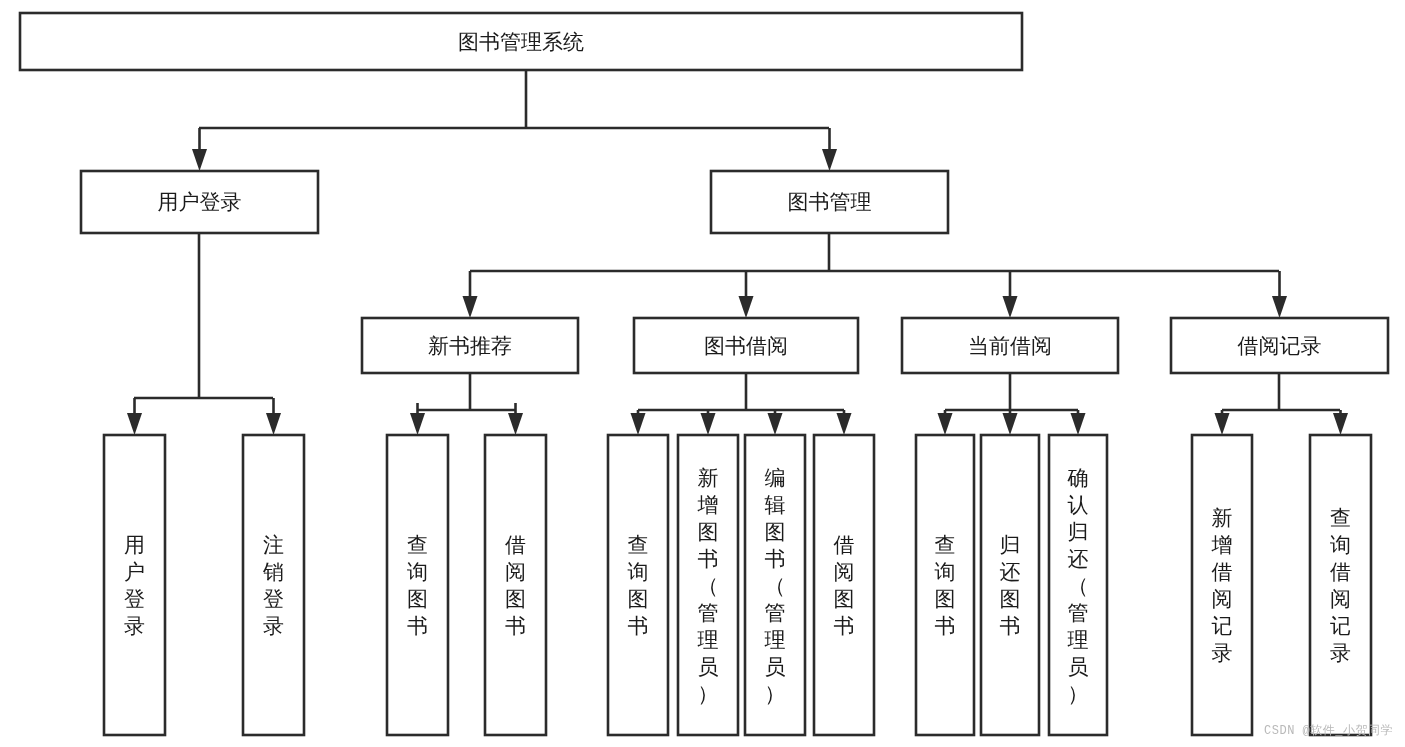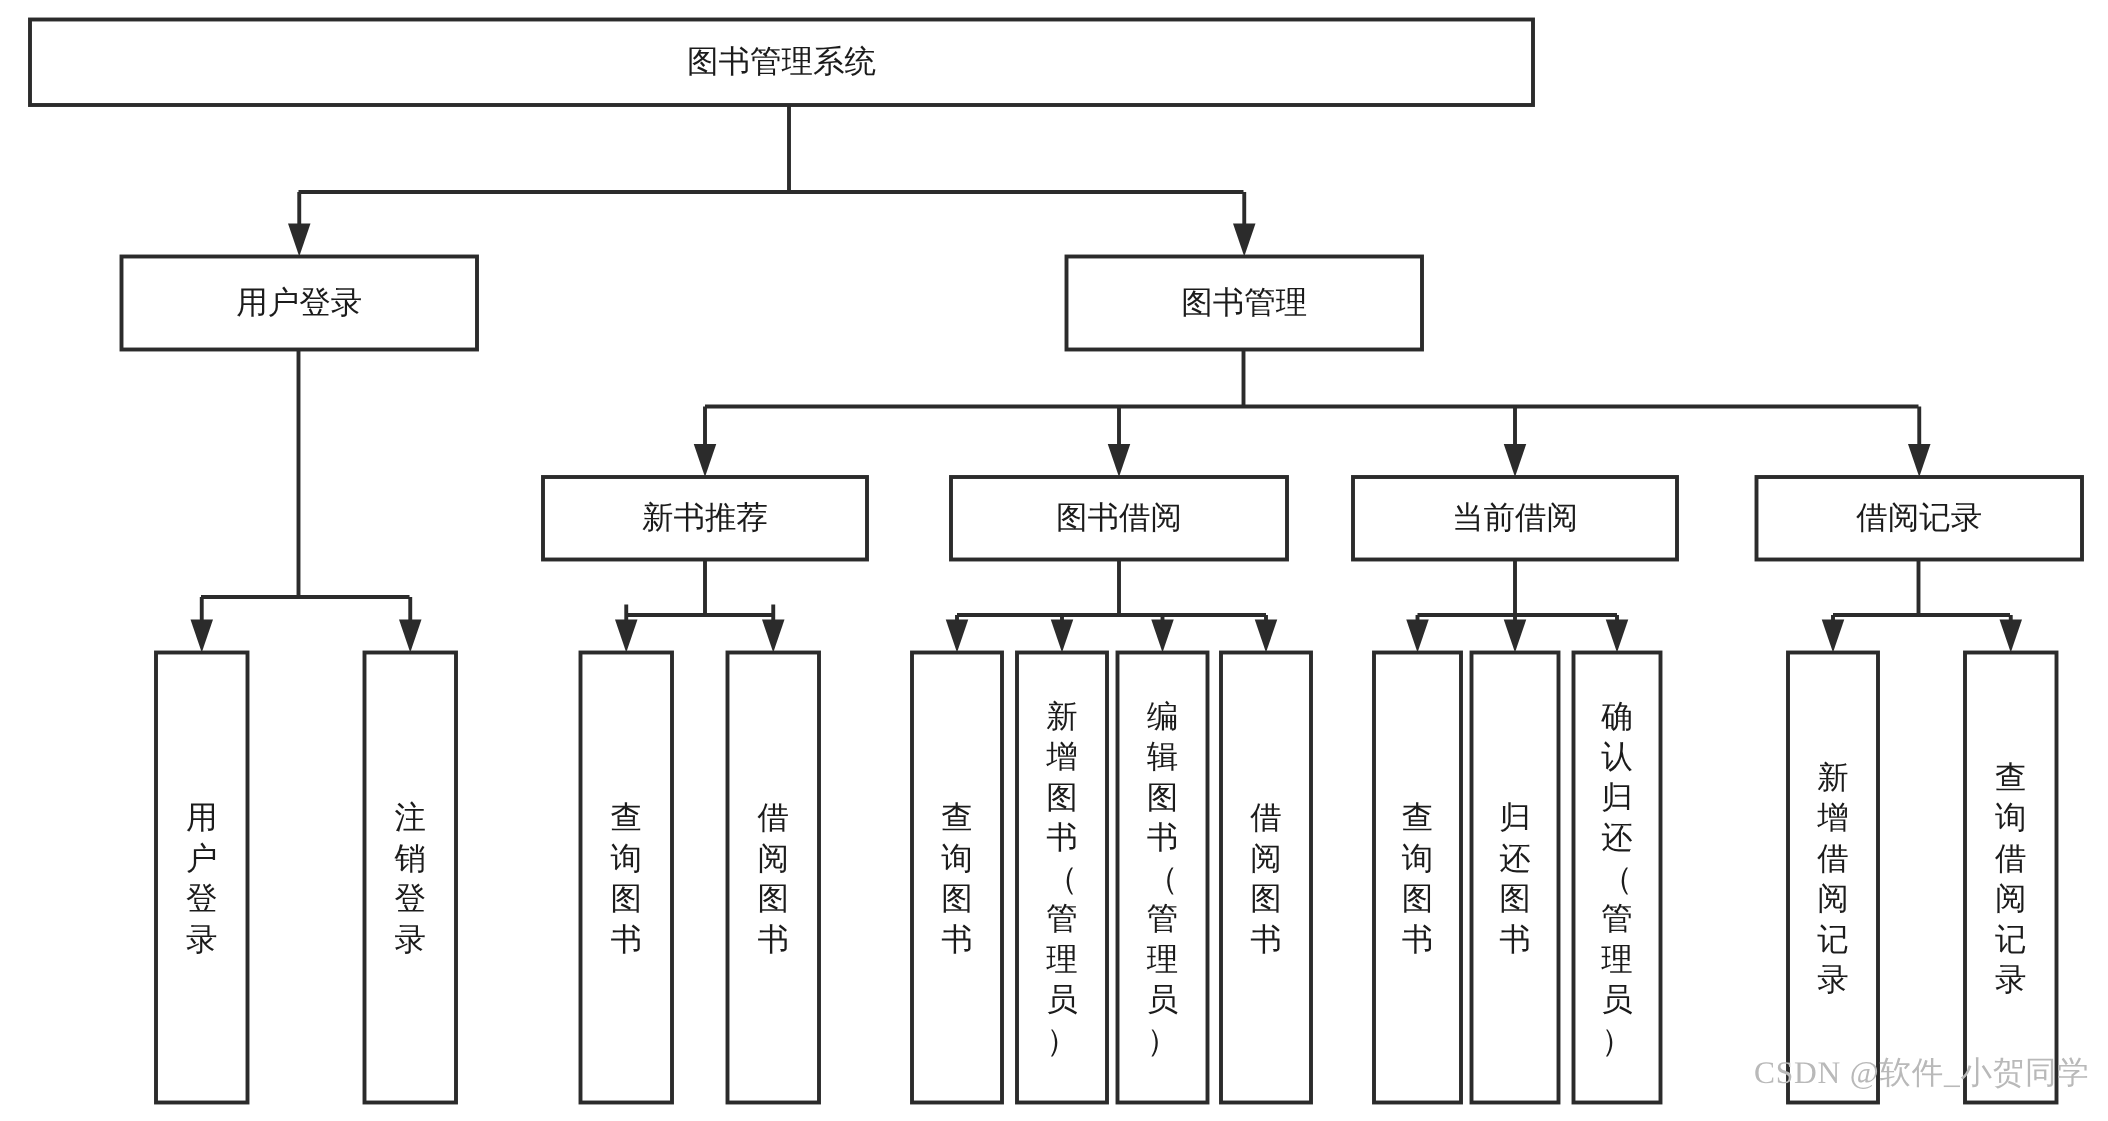--- a/index.html
+++ b/index.html
@@ -52,23 +52,23 @@
     fill: none;
     stroke-linecap: butt;
   }
   .arrow-head {
     fill: #2b2b2b;
     stroke: none;
   }
   .watermark-text {
     position: absolute;
     right: 12px;
-    bottom: 18px;
-    font-family: Liberation Serif, serif;
-    font-size: 21px;
+    bottom: 8px;
+    font-family: Liberation Mono, monospace;
+    font-size: 12px;
     color: #b9b9b9;
     letter-spacing: 0.5px;
     white-space: nowrap;
     pointer-events: none;
   }
 </style>
 </head>
 <body>
 
 <div id="diagram-root">

